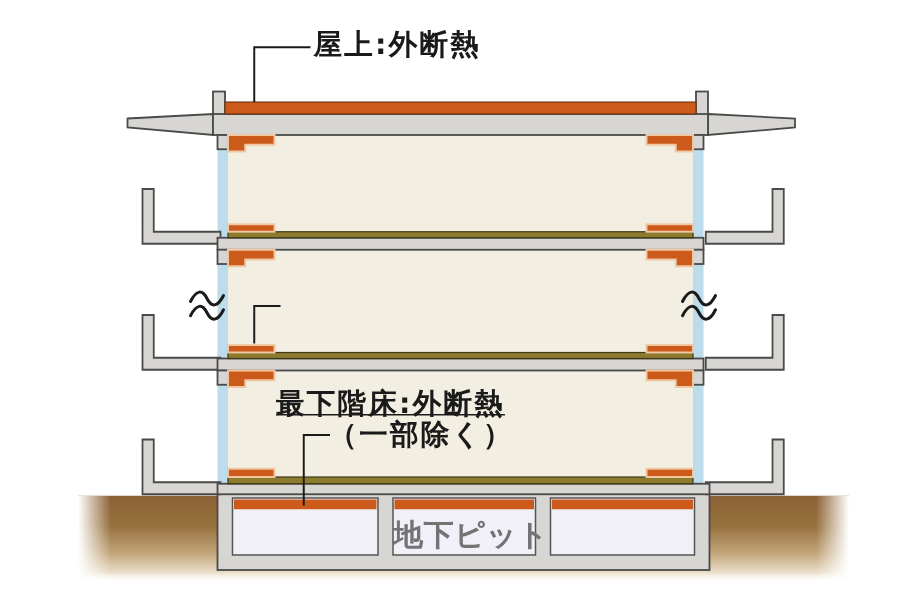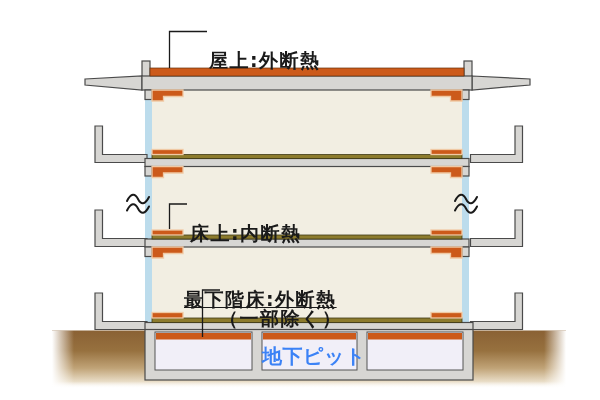--- a/index.html
+++ b/index.html
@@ -1,21 +1,21 @@
 <!DOCTYPE html>
 <html><head>
 <meta charset="utf-8">
 <style>
   html,body{margin:0;padding:0;background:#ffffff;}
   #stage{position:relative;width:600px;height:400px;background:#ffffff;overflow:hidden;
          font-family:"DejaVu Sans","Liberation Sans",sans-serif;}
   #stage svg{position:absolute;left:0;top:0;}
   .label{position:absolute;color:#1a1a1a;font-weight:bold;font-size:19px;
-         letter-spacing:1.5px;white-space:nowrap;line-height:21px;margin-top:30px;}
-  .pit-label{position:absolute;color:#3b82f6;font-weight:bold;font-size:20px;
+         letter-spacing:1.5px;white-space:nowrap;line-height:21px;}
+  .pit-label{position:absolute;color:#737373;font-weight:bold;font-size:20px;
          letter-spacing:0.5px;white-space:nowrap;}
   .concrete *{stroke:#4a4a4a;stroke-width:1.2;}
   .pit-cell{stroke:#555555;stroke-width:1;}
   .ins{stroke:#f0c9a4;stroke-width:1.3;}
   .roof-ins{stroke:#66320e;stroke-width:0.7;}
   .olive *{stroke:#3f3a16;stroke-width:0.8;}
   .leader{fill:none;stroke:#1a1a1a;stroke-width:1.3;}
   .wave{fill:none;stroke:#1a1a1a;stroke-width:2;stroke-linecap:round;}
 </style>
 </head>
@@ -127,22 +127,21 @@
     <use href="#wave"></use>
     <use href="#wave" x="328"></use>
 
     <polyline class="leader" points="207,31.5 169.5,31.5 169.5,68"></polyline>
     <polyline class="leader" points="187,204 169.5,204 169.5,229"></polyline>
     <polyline class="leader" points="220,290 202.5,290 202.5,337"></polyline>
   </svg>
 
   <div class="label" style="left:209px;top:20px;">屋上:外断熱</div>
 
-  <div class="label" style="left:190px;top:193px;">床上:内断熱</div>
 
   <div class="label" style="left:184px;top:259px;">
     <span style="display:block;text-decoration:underline;">最下階床:外断熱</span>
-    <span style="display:block;padding-left:35px;font-family:Liberation Mono, monospace;">（一部除く）</span>
+    <span style="display:block;padding-left:35px;">（一部除く）</span>
   </div>
 
   <div class="pit-label" style="left:262px;top:343px;width:95px;text-align:center;">地下ピット</div>
 
 </div>
 
 </body></html>

